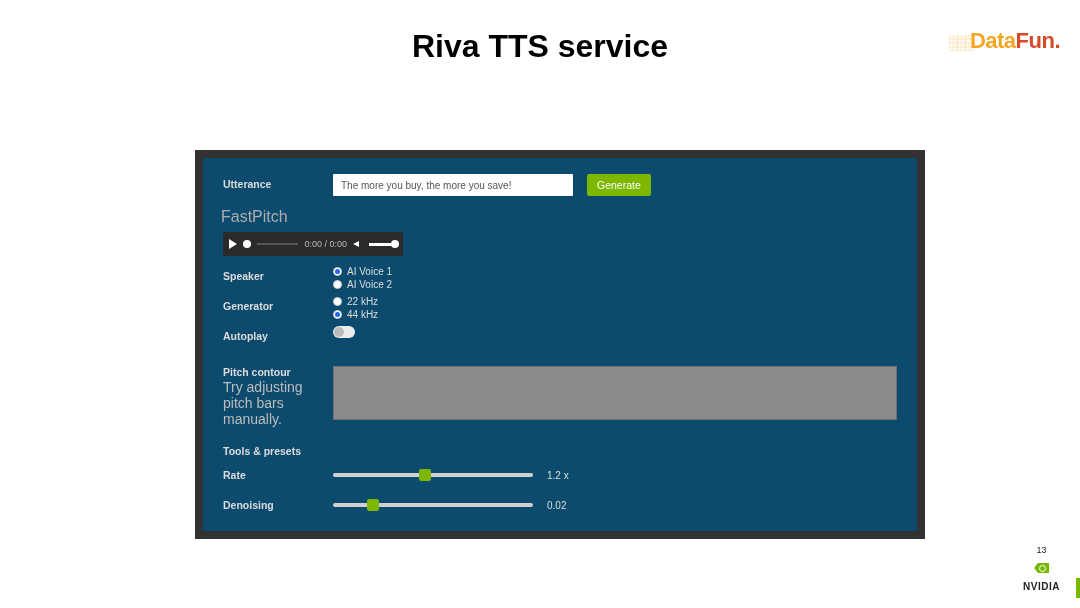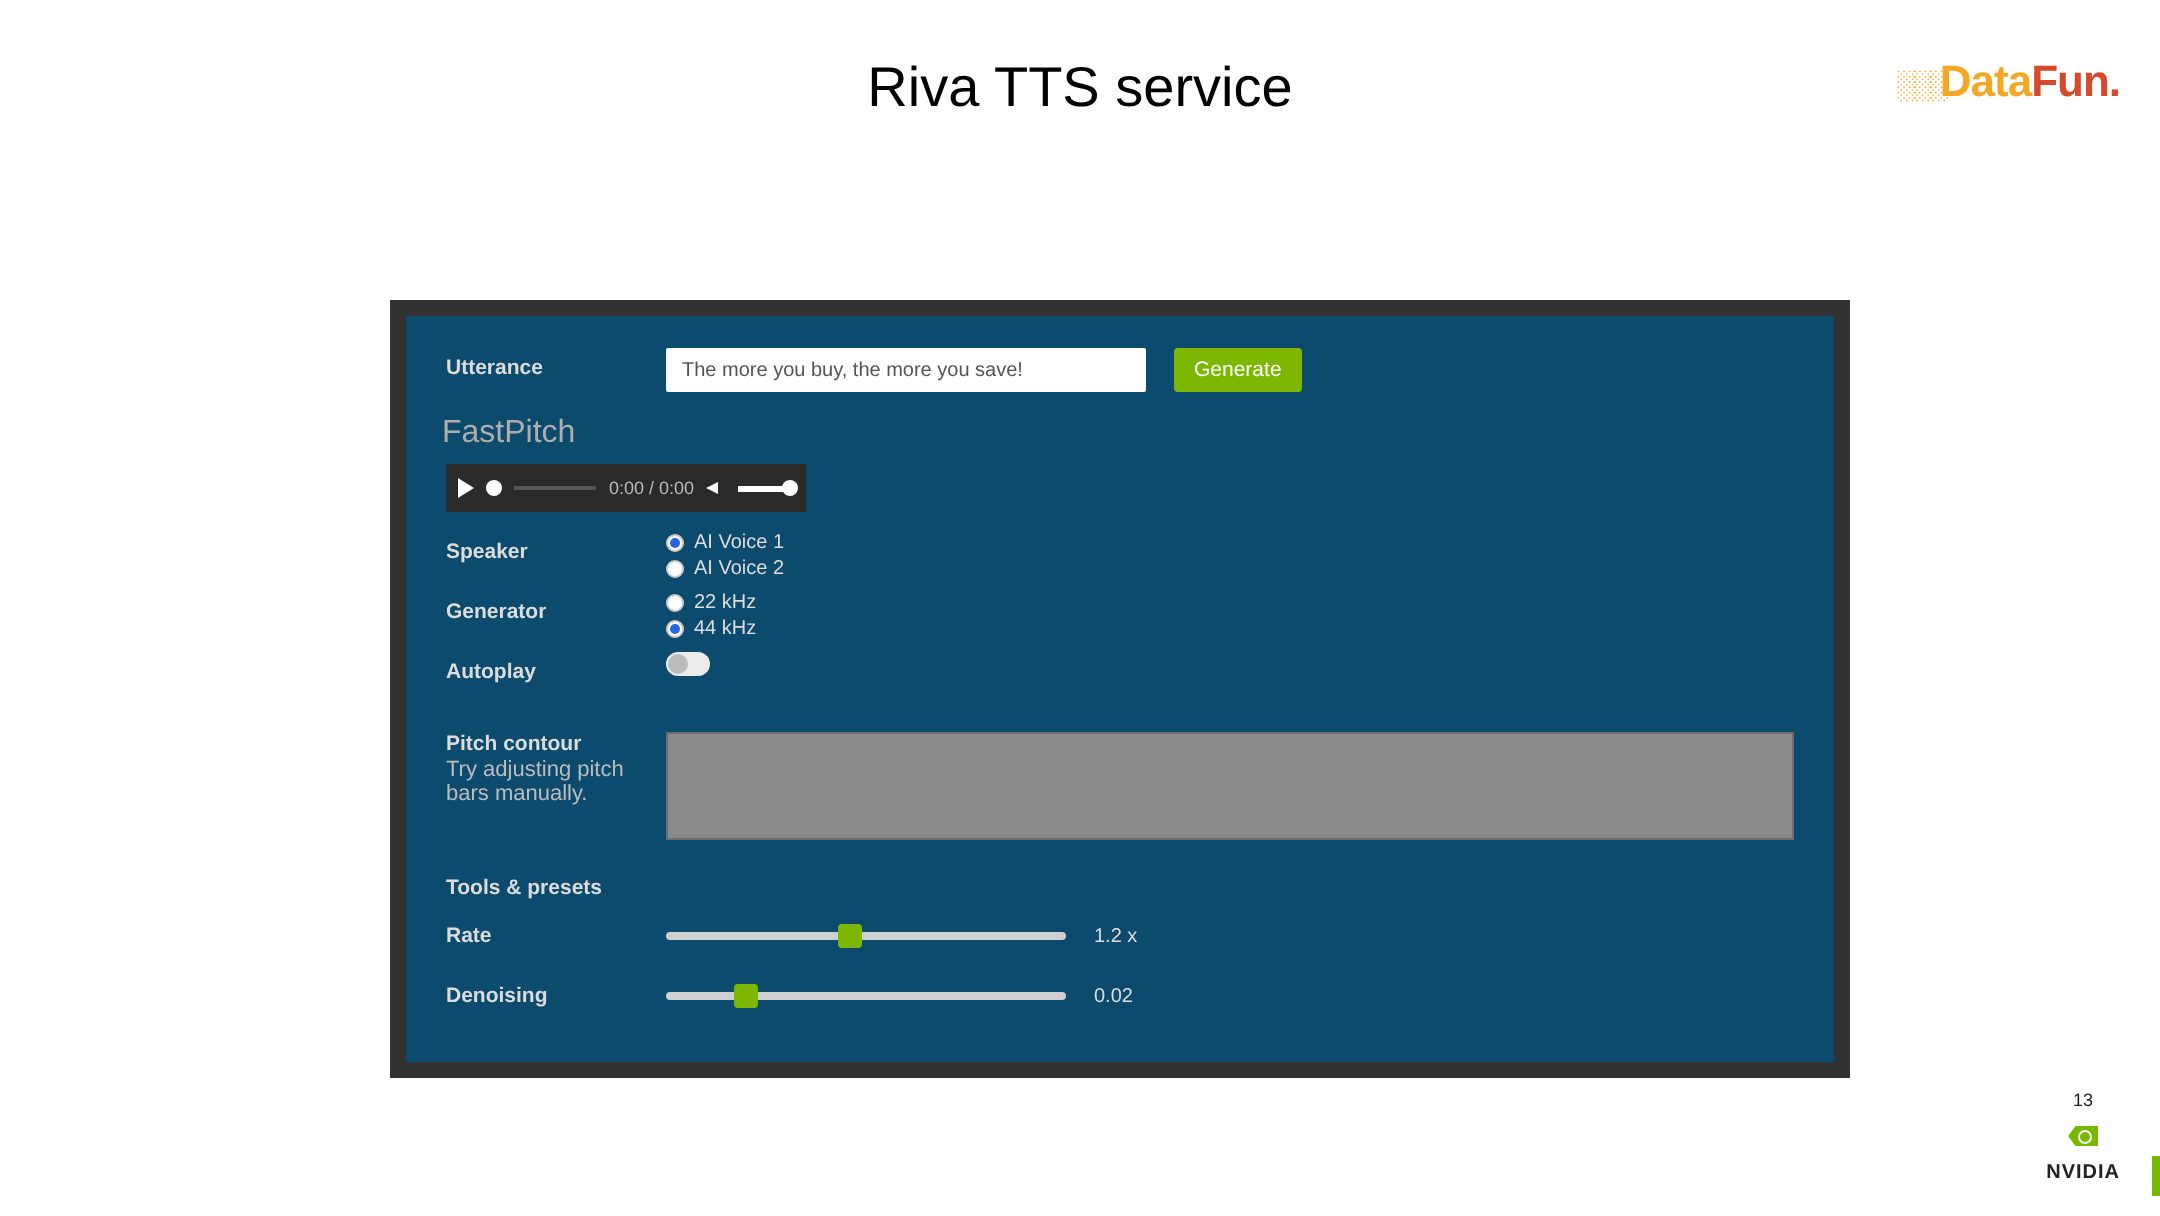--- a/index.html
+++ b/index.html
@@ -11,22 +11,22 @@
     overflow: hidden;
   }
   .slide {
     position: relative;
     width: 1080px; height: 608px;
   }
   .title {
     position: absolute;
     top: 28px; left: 0; right: 0;
     text-align: center;
-    font-size: 28px;
-    font-weight: normal;
+    font-size: 32px;
+    font-weight: bold;
     color: #000;
   }
   .logo-datafun {
     position: absolute;
     top: 28px; right: 20px;
     font-size: 22px; font-weight: 800;
     letter-spacing: -0.5px;
   }
   .logo-datafun .dots {
     color: #f5a623;
@@ -155,21 +155,21 @@
     border-radius: 50%; background: #bbb;
   }
   .pitch-area {
     display: flex; gap: 0; margin-bottom: 12px; margin-top: 24px;
   }
   .pitch-label {
     width: 110px; flex-shrink: 0;
     font-size: 10.5px; color: #dcdcdc;
   }
   .pitch-label .bold { font-weight: bold; display: block; }
-  .pitch-label .hint { color: #bcbcbc; font-size: 11px; margin-top: 1px; }
+  .pitch-label .hint { color: #bcbcbc; font-size: 14px; margin-top: 1px; }
   .pitch-canvas {
     flex: 1; height: 54px; background: #8a8a8a;
     border: 1px solid #6e6e6e;
   }
   .tool-buttons {
     display: flex; gap: 4px;
   }
   .tool-btn {
     background: #7db701; color: #fff;
     border: none; font-size: 10px;

